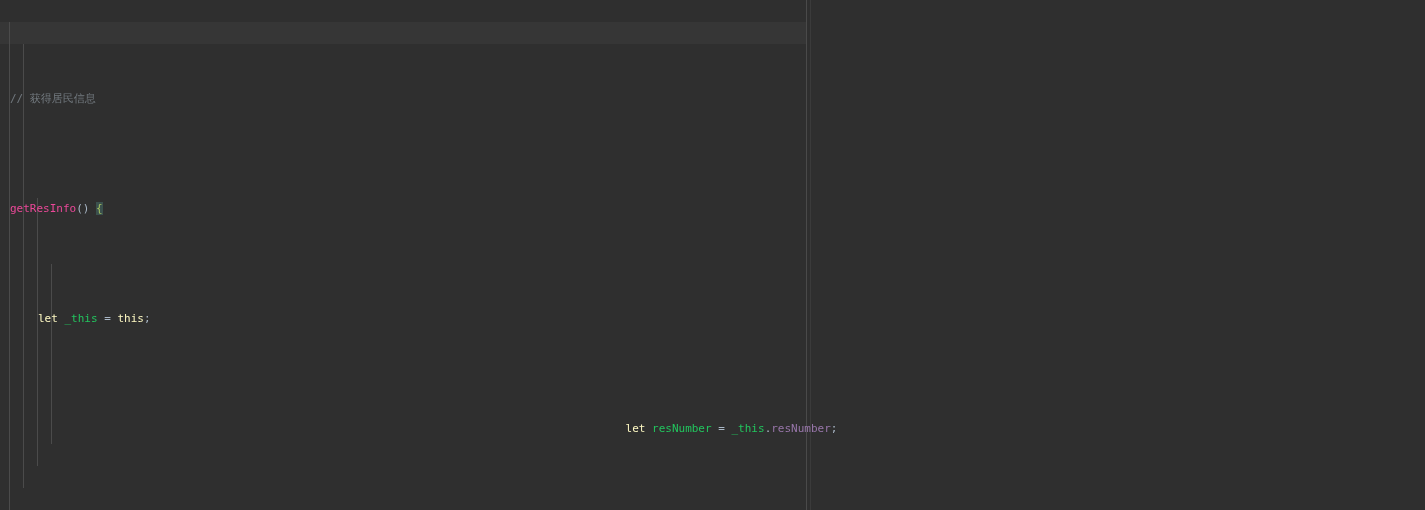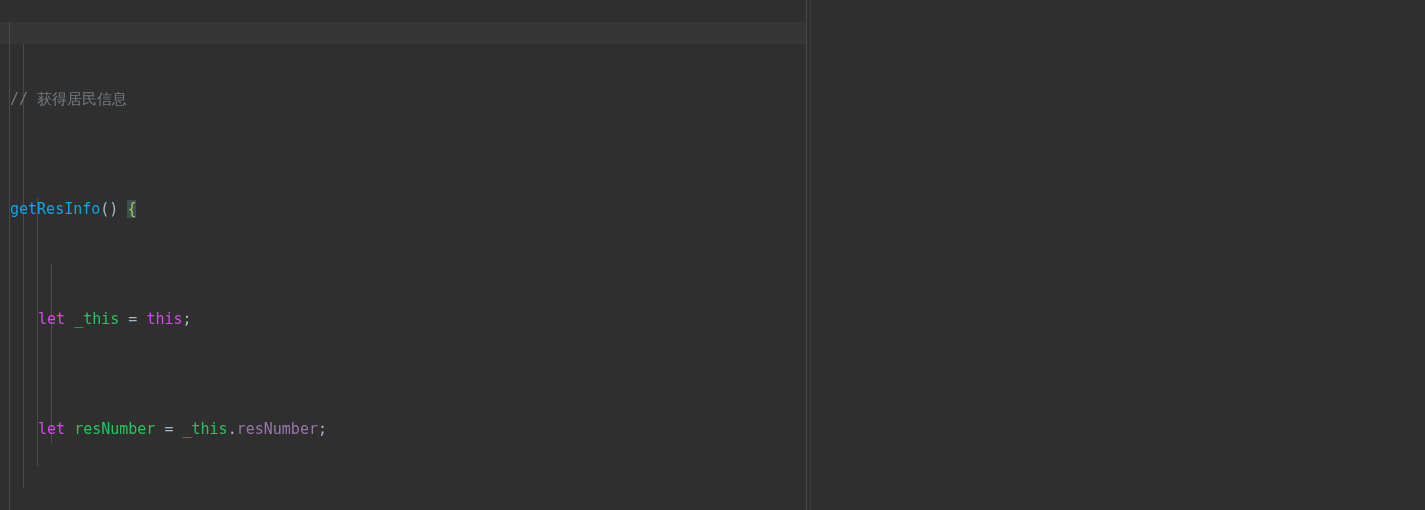--- a/index.html
+++ b/index.html
@@ -6,21 +6,21 @@
     margin: 0;
     padding: 0;
     background: #2f2f2f;
   }
   #editor {
     position: relative;
     width: 1425px;
     height: 510px;
     background: #2f2f2f;
     font-family: "DejaVu Sans Mono", "Liberation Mono", monospace;
-    font-size: 15px;
+    font-size: 11px;
     line-height: 22px;
     overflow: hidden;
     color: #a9b7c6;
     -webkit-font-smoothing: antialiased;
   }
 
   
   .ruler {
     position: absolute;
     top: 0;
@@ -55,24 +55,24 @@
     white-space: pre;
   }
   .line {
     height: 22px;
     line-height: 22px;
     padding-left: 0;
     white-space: pre;
   }
 
   
-  .kw       { color: #d946ef; }            
+  .kw       { color: #fef9c3; }            
   .cmt      { color: #72797f; font-style: normal; }  
   .prop     { color: #9876aa; }            
-  .fn       { color: #0ea5e9; }            
+  .fn       { color: #ec4899; }            
   .plain    { color: #22c55e; }            
   .punct    { color: #a9b7c6; }
 
   
   .brace-hl {
     background: #3b514d;
     color: #a5c261;
   }
 </style>
 </head>
@@ -95,21 +95,21 @@
     
     <div class="line" style="padding-left:10px;"><span class="cmt">// 获得居民信息</span></div>
 
     
     <div class="line" style="padding-left:10px;"><span class="fn">getResInfo</span><span class="punct">()</span> <span class="brace-hl">{</span></div>
 
     
     <div class="line" style="padding-left:38px;"><span class="kw">let</span> <span class="plain">_this</span> <span class="punct">=</span> <span class="kw">this</span><span class="punct">;</span></div>
 
     
-    <div class="line" style="padding-left:38px;"><span class="kw">let</span> <span class="plain">resNumber</span> <span class="punct">=</span> <span class="plain">_this</span><span class="punct">.</span><span class="prop">resNumber</span><span class="punct">;</span></div>
+    <div class="line" style="padding-left:38px;text-align:center;"><span class="kw">let</span> <span class="plain">resNumber</span> <span class="punct">=</span> <span class="plain">_this</span><span class="punct">.</span><span class="prop">resNumber</span><span class="punct">;</span></div>
 
     
     
 
     
     
 
     
     
 

